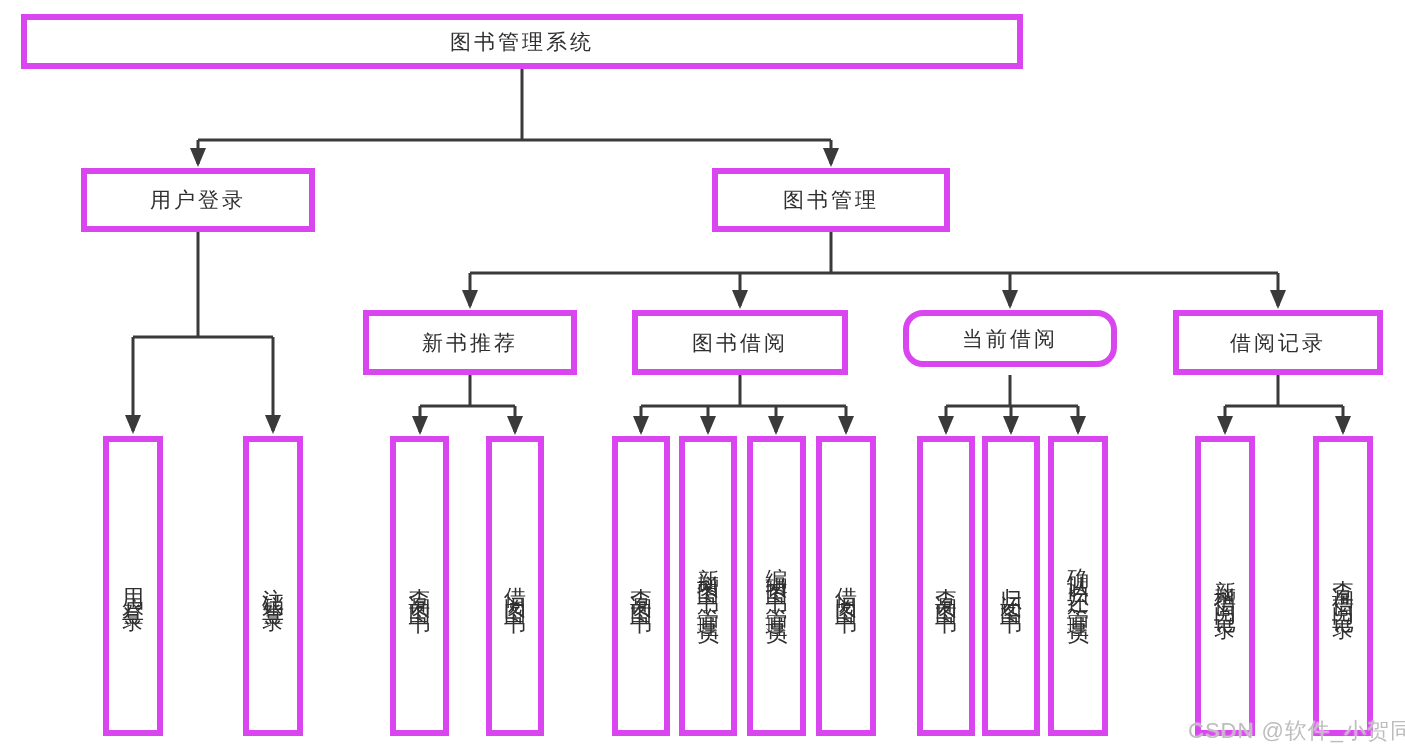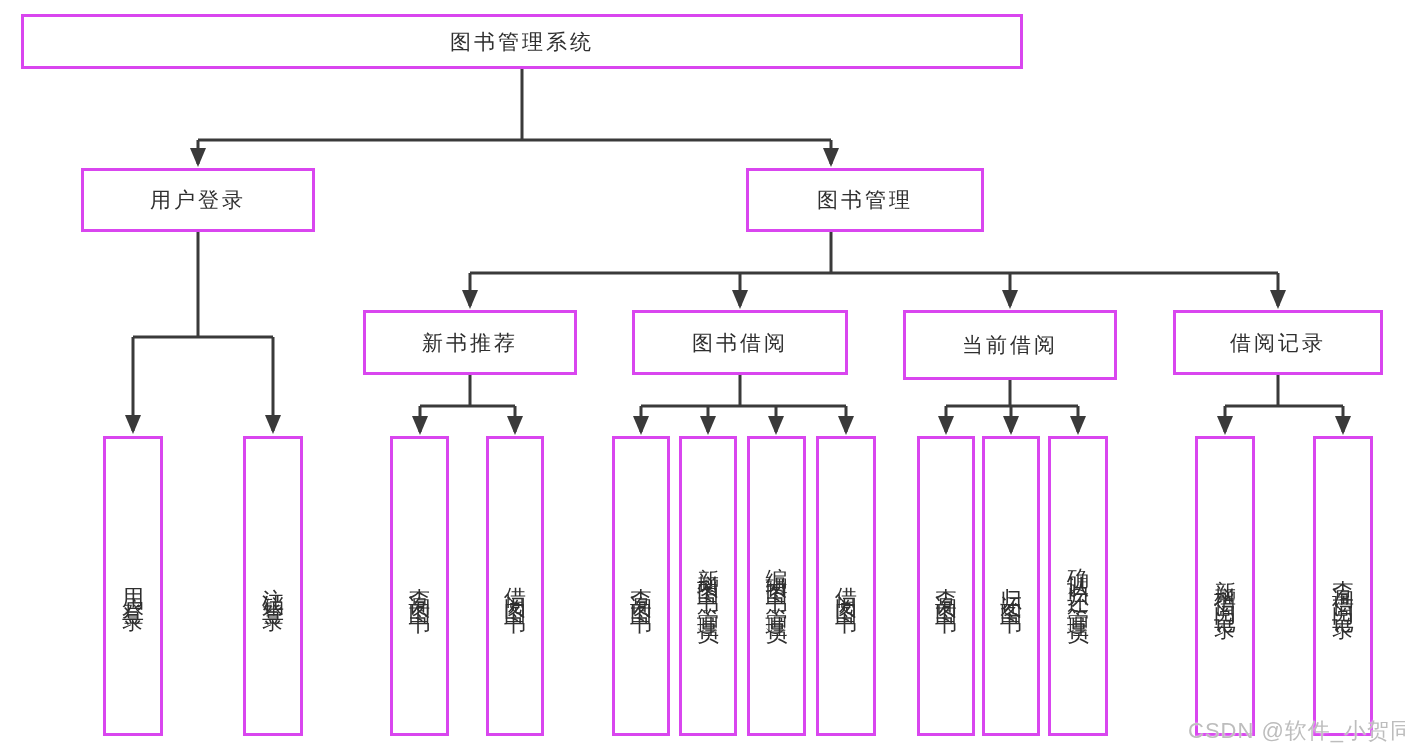--- a/index.html
+++ b/index.html
@@ -13,45 +13,45 @@
   }
   svg.connectors {
     position: absolute;
     left: 0; top: 0;
     width: 1405px; height: 747px;
   }
   .node {
     position: absolute;
     box-sizing: border-box;
     background: #ffffff;
-    border: 3px solid #d946ef;
+    border: 6px solid #d946ef;
     color: #2f2f2f;
     display: flex;
     align-items: center;
     justify-content: center;
   }
   .h-node span {
     font-size: 21px;
     letter-spacing: 3px;
     white-space: nowrap;
     color: #2f2f2f;
   }
   .v-node span {
     writing-mode: vertical-rl;
     text-orientation: mixed;
     font-size: 22px;
     letter-spacing: 8px;
     color: #2f2f2f;
   }
   .root-node    { left: 21px;   top: 14px;  width: 1002px; height: 55px; }
   .l2-user      { left: 81px;   top: 168px; width: 234px;  height: 64px; }
-  .l2-book      { left: 712px;  top: 168px; width: 238px;  height: 64px; margin-left: 34px; }
+  .l2-book      { left: 712px;  top: 168px; width: 238px;  height: 64px; }
   .l3-a { left: 363px;  top: 310px; width: 214px; height: 65px; }
   .l3-b { left: 632px;  top: 310px; width: 216px; height: 65px; }
-  .l3-c { left: 903px;  top: 310px; width: 214px; height: 70px; }
+  .l3-c { left: 903px;  top: 310px; width: 214px; height: 57px; border-radius: 20px; }
   .l3-d { left: 1173px; top: 310px; width: 210px; height: 65px; }
   .leaf { top: 436px; height: 300px; }
   .leaf-0  { left: 103px;  width: 60px; }
   .leaf-1  { left: 243px;  width: 60px; }
   .leaf-2  { left: 390px;  width: 59px; }
   .leaf-3  { left: 486px;  width: 58px; }
   .leaf-4  { left: 612px;  width: 58px; }
   .leaf-5  { left: 679px;  width: 58px; }
   .leaf-6  { left: 747px;  width: 59px; }
   .leaf-7  { left: 816px;  width: 60px; }

